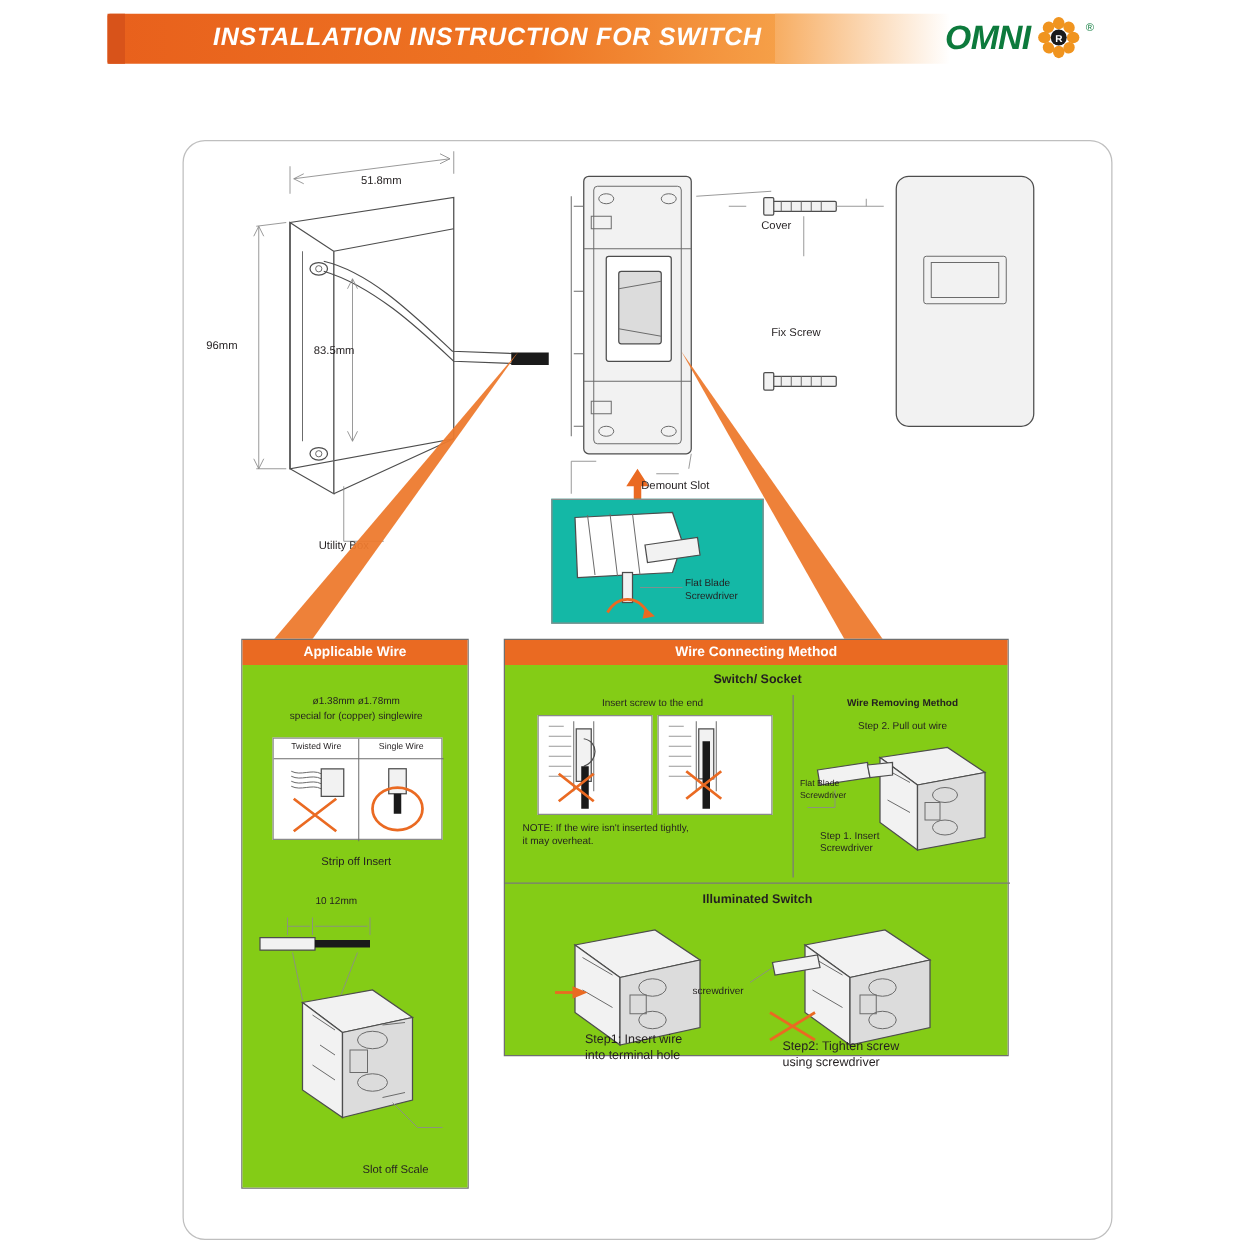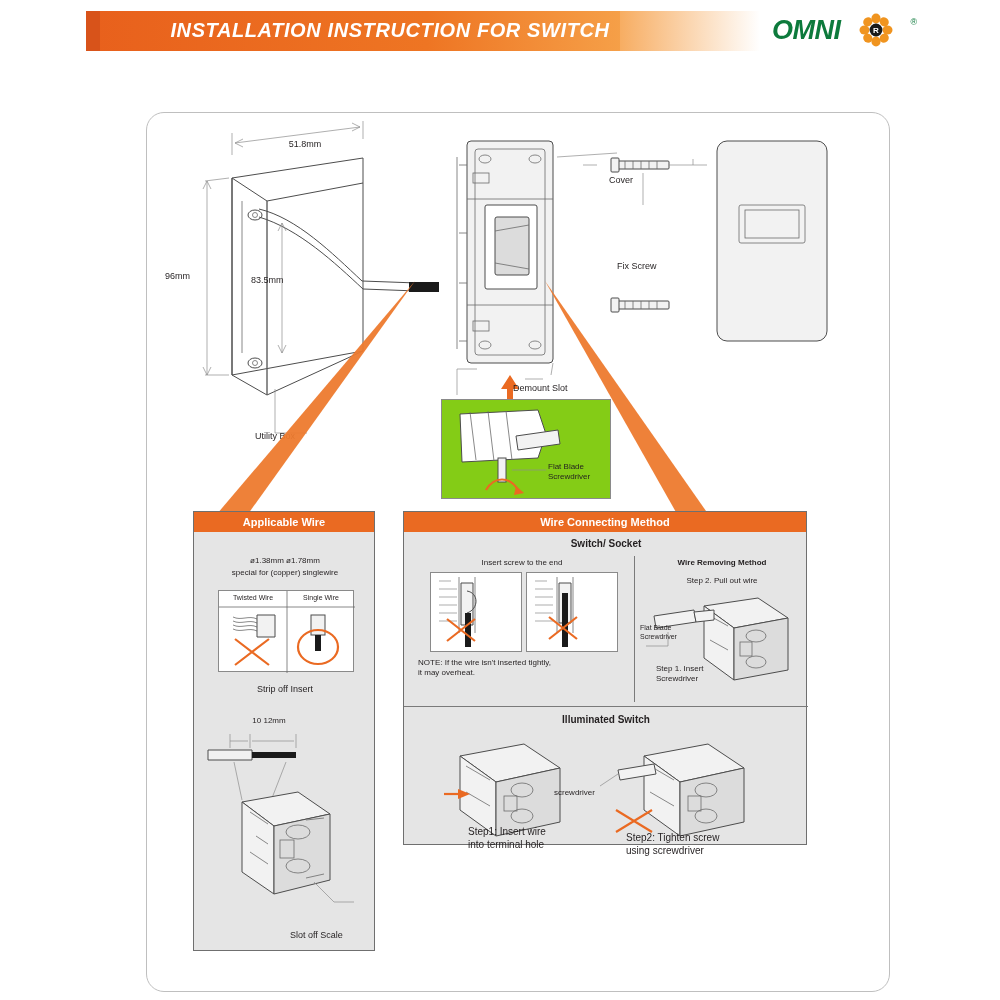--- a/index.html
+++ b/index.html
@@ -49,24 +49,24 @@
     text-align: center;
     font-size: 20px;
     font-weight: bold;
     font-style: italic;
     letter-spacing: 0.6px;
     color: #ffffff;
     font-family: "Liberation Sans", sans-serif;
   }
   .brand {
     position: absolute;
-    left: 772px; top: 13px;
+    left: 756px; top: 13px;
     display: flex;
     align-items: center;
-    gap: 18px;
+    gap: 5px;
     text-align: right;
   }
   .brand-name {
     font-size: 27px;
     font-weight: bold;
     font-style: italic;
     color: #0d7a3c;
     letter-spacing: -0.5px;
     font-family: "Liberation Sans", sans-serif;
   }
@@ -120,21 +120,21 @@
     color: #ffffff;
     font-size: 11px;
     font-weight: bold;
     text-align: center;
     line-height: 20px;
     box-sizing: border-box;
   }
   .panel-body {
     position: absolute;
     left: 0; top: 20px; right: 0; bottom: 0;
-    background: #e5e5e5;
+    background: #84cc16;
   }
   .subhead {
     position: absolute;
     font-size: 10px;
     font-weight: bold;
     text-align: center;
     color: #231f20;
   }
 
   .divider {
@@ -272,21 +272,21 @@
   </svg>
 
   <div class="lbl c" style="left:118px; top:26px; width:80px;">51.8mm</div>
   <div class="lbl" style="left:18px; top:158px;">96mm</div>
   <div class="lbl" style="left:104px; top:162px;">83.5mm</div>
   <div class="lbl" style="left:108px; top:318px;">Utility Box</div>
   <div class="lbl" style="left:462px; top:62px;">Cover</div>
   <div class="lbl" style="left:470px; top:148px;">Fix Screw</div>
   <div class="lbl" style="left:366px; top:270px;">Demount Slot</div>
 
-  <div class="whitebox" style="left:294px; top:286px; width:170px; height:100px; background:#84cc16;">
+  <div class="whitebox" style="left:294px; top:286px; width:170px; height:100px; background:#14b8a6;">
     <svg width="170" height="100" viewBox="0 0 170 100">
       <path class="fill-wh" d="M18 14 L96 10 L104 34 L96 58 L20 62 Z"></path>
       <path class="st-thin" d="M28 12 L34 60 M46 11 L52 61 M64 11 L70 60"></path>
       <path class="fill-lt" d="M74 36 L116 30 L118 44 L76 50 Z"></path>
       <rect class="fill-lt" x="56" y="58" width="8" height="24"></rect>
       <path class="st-or" d="M44 90 C 52 76, 68 76, 76 90" stroke-width="2.5"></path>
       <path class="fill-or" d="M74 86 L82 93 L72 95 Z"></path>
       <path class="st-dim" d="M70 70 L104 70"></path>
     </svg>
     <div class="lbl s8" style="left:106px; top:62px;">Flat Blade

